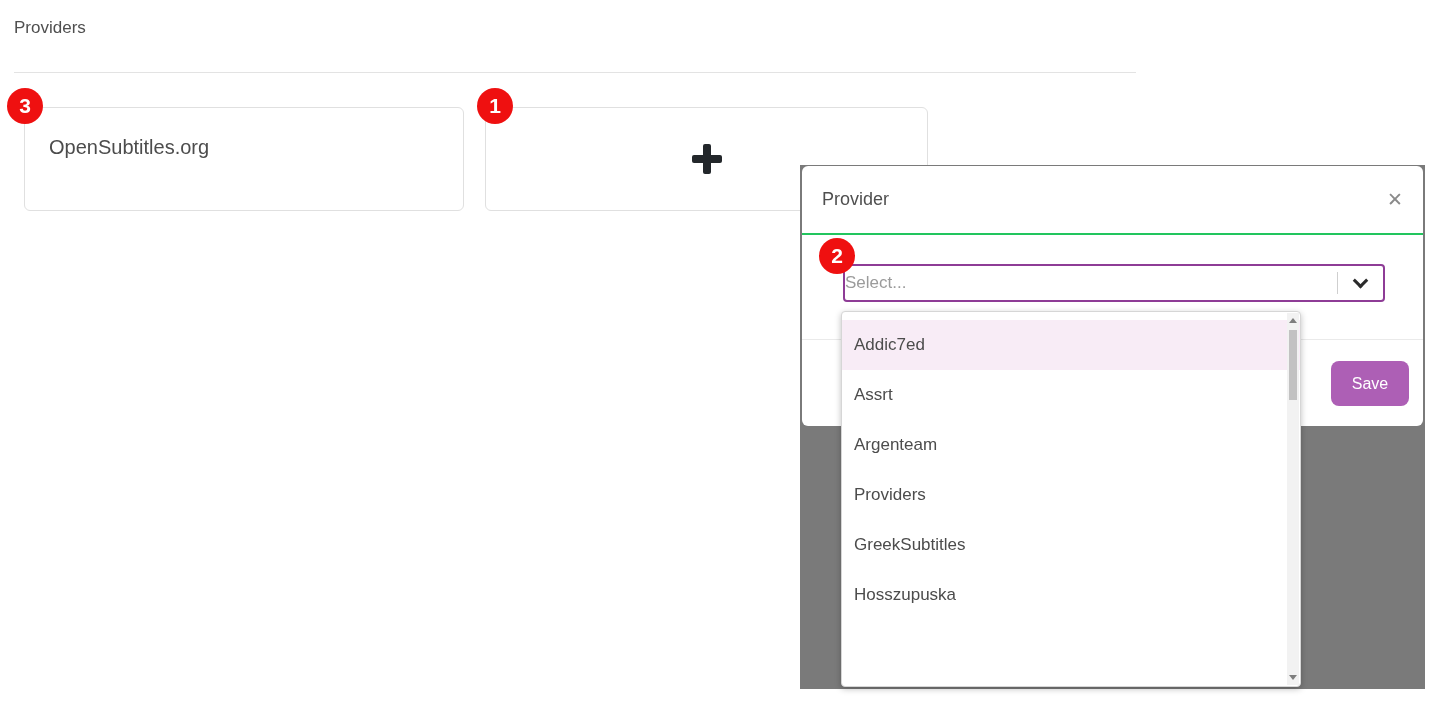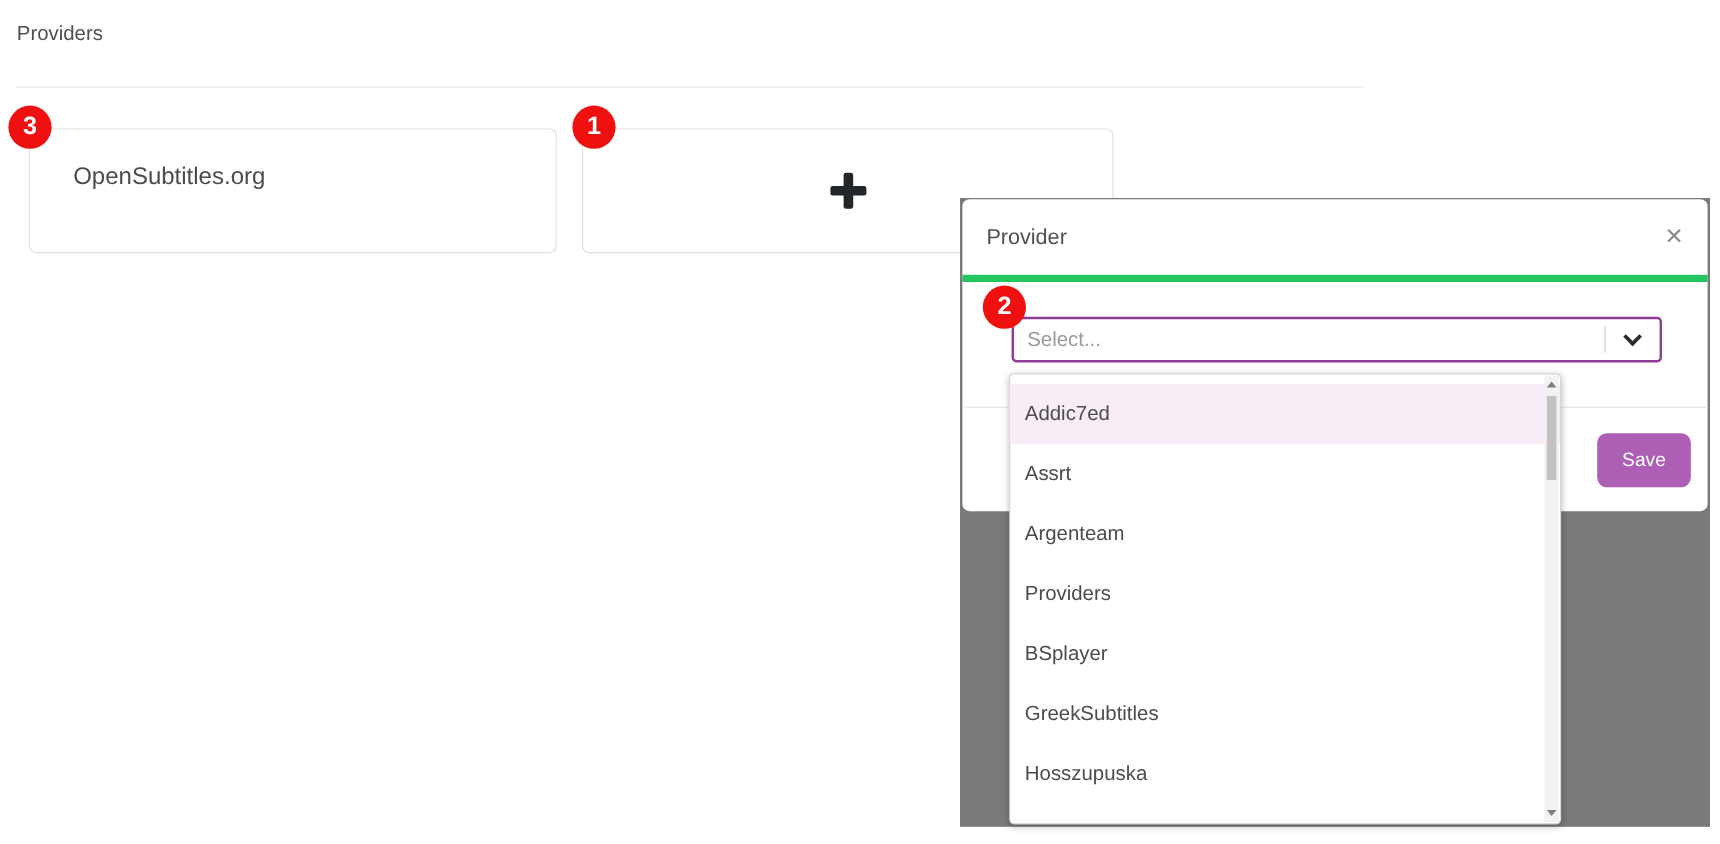--- a/index.html
+++ b/index.html
@@ -16,21 +16,21 @@
     font-size: 17px; font-weight: 400; color: #4f4f4f;
   }
   .title-divider {
     position: absolute; left: 14px; top: 72px; width: 1122px; height: 0;
     border-top: 1px solid #e3e3e3;
   }
   .card {
     position: absolute; top: 107px; height: 104px;
     background: #fff; border: 1px solid #e0e0e0; border-radius: 6px;
   }
-  .provider-card { left: 24px; width: 440px; padding: 28px 0 0 36px; cursor: pointer; }
+  .provider-card { left: 24px; width: 440px; padding: 28px 0 0 24px; cursor: pointer; }
   .provider-card .card-label { font-size: 20px; color: #4c4c4c; }
   .add-card {
     left: 485px; width: 443px;
     display: flex; align-items: center; justify-content: center; cursor: pointer;
   }
   .plus-icon { position: relative; width: 30px; height: 30px; }
   .plus-icon::before, .plus-icon::after {
     content: ""; position: absolute; background: #23272b; border-radius: 2px;
   }
   .plus-icon::before { left: 0; top: 11px; width: 30px; height: 8px; }
@@ -41,33 +41,33 @@
     position: absolute; left: 800px; top: 165px; width: 625px; height: 524px;
     background: #7a7a7a; z-index: 10;
   }
   .modal {
     position: absolute; left: 2px; top: 1px; width: 621px; height: 260px;
     background: #fff; border-radius: 6px; z-index: 1;
   }
   .modal-header {
     position: absolute; left: 0; top: 0; width: 100%; height: 69px;
     display: flex; align-items: center; justify-content: space-between;
-    padding: 0 20px 0 20px; border-bottom: 6px solid #22c55e; text-align: right;
+    padding: 0 20px 0 20px; border-bottom: 2px solid #22c55e; text-align: right;
   }
   .modal-title { font-size: 18px; color: #4f4f4f; }
   .close-btn {
     font-size: 19px; color: #8a8a8a; cursor: pointer; line-height: 1;
     font-family: "DejaVu Sans", sans-serif;
   }
   .select-box {
     position: absolute; left: 41px; top: 98px; width: 542px; height: 38px;
     border: 2px solid #8e3c96; border-radius: 4px; background: #fff;
     display: flex; align-items: center; cursor: pointer;
   }
-  .select-placeholder { flex: 1; padding-left: 11px; font-size: 17px; color: #9b9b9b; }
+  .select-placeholder { flex: 1; font-size: 17px; color: #9b9b9b; }
   .select-sep { width: 1px; height: 22px; background: #cfcfcf; }
   .chevron-wrap { width: 45px; display: flex; align-items: center; justify-content: center; }
   .chevron-down {
     width: 11px; height: 11px;
     border-right: 3px solid #2b2b2b; border-bottom: 3px solid #2b2b2b;
     transform: rotate(45deg) translate(-2px, -2px);
   }
   .modal-footer-divider {
     position: absolute; left: 0; top: 173px; width: 100%; height: 0;
     border-top: 1px solid #eaeaea;
@@ -145,21 +145,20 @@
 
     <div class="modal-footer-divider"></div>
     <button class="save-button">Save</button>
   </div>
 
   <div class="dropdown">
     <div class="option highlighted">Addic7ed</div>
     <div class="option">Assrt</div>
     <div class="option">Argenteam</div>
     <div class="option">Providers</div>
-    <div class="option">BSplayer</div>
     <div class="option">GreekSubtitles</div>
     <div class="option">Hosszupuska</div>
 
     <div class="dropdown-scrollbar">
       <div class="sb-arrow sb-up"></div>
       <div class="sb-thumb"></div>
       <div class="sb-arrow sb-down"></div>
     </div>
   </div>
 

